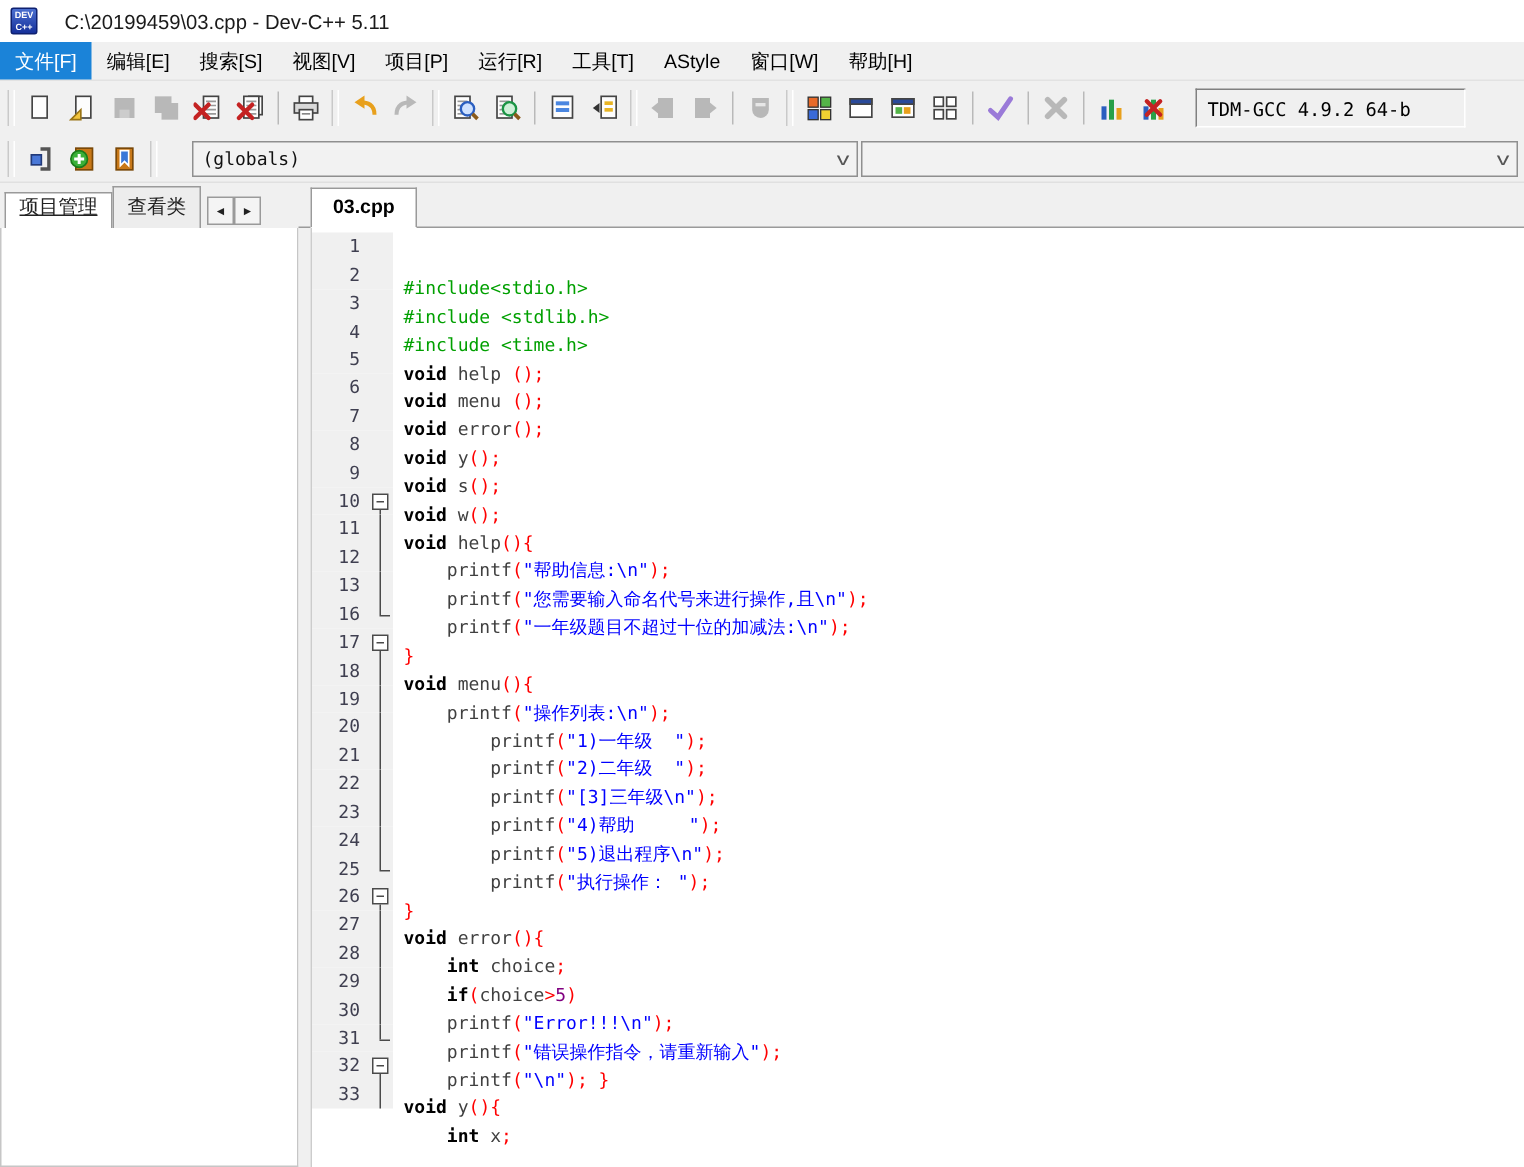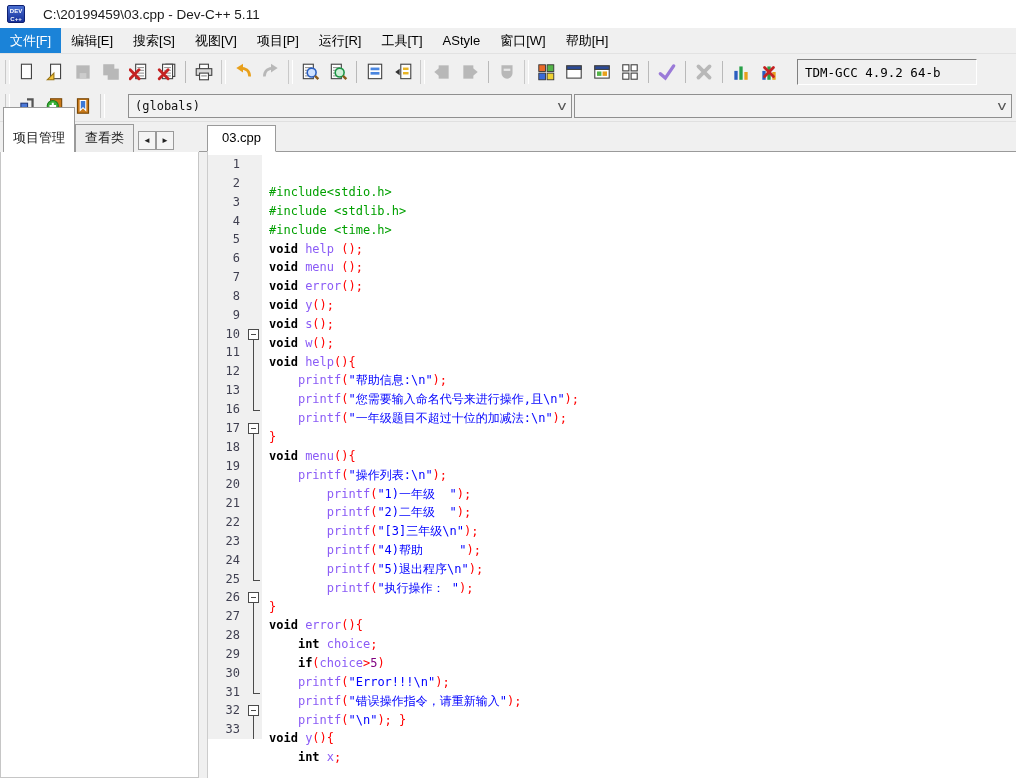--- a/index.html
+++ b/index.html
@@ -39,39 +39,39 @@
     height:26px; margin-left:14px; width:180px; overflow:hidden; white-space:nowrap;
     border-top:1px solid #808080; border-left:1px solid #808080;
     border-bottom:1px solid #ffffff; border-right:1px solid #ffffff;
     background:#f0f0f0; display:flex; align-items:center; padding:0 7px;
     font-family:"DejaVu Sans Mono",monospace; font-size:12.5px; color:#000;
   }
   
   .tabsrow { height:30px; display:flex; background:#f0f0f0; }
   .panel-tabs { width:199px; display:flex; align-items:flex-end; padding-left:3px; }
   .ptab { font-size:13px; padding:4px 9px 5px; border:1px solid #9a9a9a; border-bottom:none; background:#ededed; color:#222; }
-  .ptab.active { background:#ffffff; padding-top:21px; }
+  .ptab.active { background:#ffffff; padding-top:0;text-decoration:underline; }
   .tab-arrows { display:flex; margin-left:4px; margin-bottom:2px; }
   .arrowbtn { width:18px; height:19px; border:1px solid #9a9a9a; background:#f4f4f4; font-size:8px; display:flex; align-items:center; justify-content:center; color:#222; }
-  .editor-tabs { flex:1; display:flex; align-items:flex-end; padding-left:8px; border-bottom:1px solid #9a9a9a; }
+  .editor-tabs { flex:1; display:flex; align-items:flex-end; padding-left:8px; border-bottom:1px solid #9a9a9a;font-weight:bold; }
   .etab { position:relative; bottom:-1px; font-size:13px; padding:4px 14px 6px; border:1px solid #9a9a9a; border-bottom:1px solid #ffffff; background:#ffffff; }
   
   .main { display:flex; height:626px; }
   .left-panel { width:199px; background:#ffffff; border:1px solid #c6c6c6; border-top:none; }
   .splitter { width:8px; background:#f0f0f0; }
   .editor { flex:1; background:#ffffff; border-left:1px solid #cccccc; overflow:hidden; padding-top:3px; }
   
   .cline { display:flex; height:18.85px; font-family:"DejaVu Sans Mono",monospace; font-size:12px; line-height:18.85px; }
   .ln { width:38px; background:#f0f0f0; color:var(--lnum); text-align:right; padding-right:6px; flex:none; }
   .fold { width:16px; background:#f0f0f0; position:relative; flex:none; }
   .code { white-space:pre; padding-left:7px; position:relative; flex:1;margin-top:28px; }
   .guide { position:absolute; top:0; bottom:0; left:calc(7px + 4ch); border-left:1px dotted #b5b5c5; }
   .tk-pre { color:var(--pre); }
   .tk-kw  { color:var(--kw); font-weight:bold; }
-  .tk-pl  { color:#8b5cf6; }
+  .tk-pl  { color:#404040; }
   .tk-str { color:var(--str); }
   .tk-sym { color:var(--sym); }
   .tk-num { color:var(--num); }
   
   .fold.f-line::before { content:""; position:absolute; left:7px; top:0; bottom:0; width:1px; background:#4a4a4a; }
   .fold.f-end::before  { content:""; position:absolute; left:7px; top:0; height:10px; width:1px; background:#4a4a4a; }
   .fold.f-end::after   { content:""; position:absolute; left:7px; top:10px; width:7px; height:1px; background:#4a4a4a; }
   .fold.f-box::before  { content:""; position:absolute; left:7px; top:14px; bottom:0; width:1px; background:#4a4a4a; }
   .fbox { position:absolute; left:2px; top:4px; width:11px; height:11px; background:#fff; border:1px solid #4a4a4a; }
   .fbox::after { content:""; position:absolute; left:2px; top:4px; width:5px; height:1px; background:#4a4a4a; }

